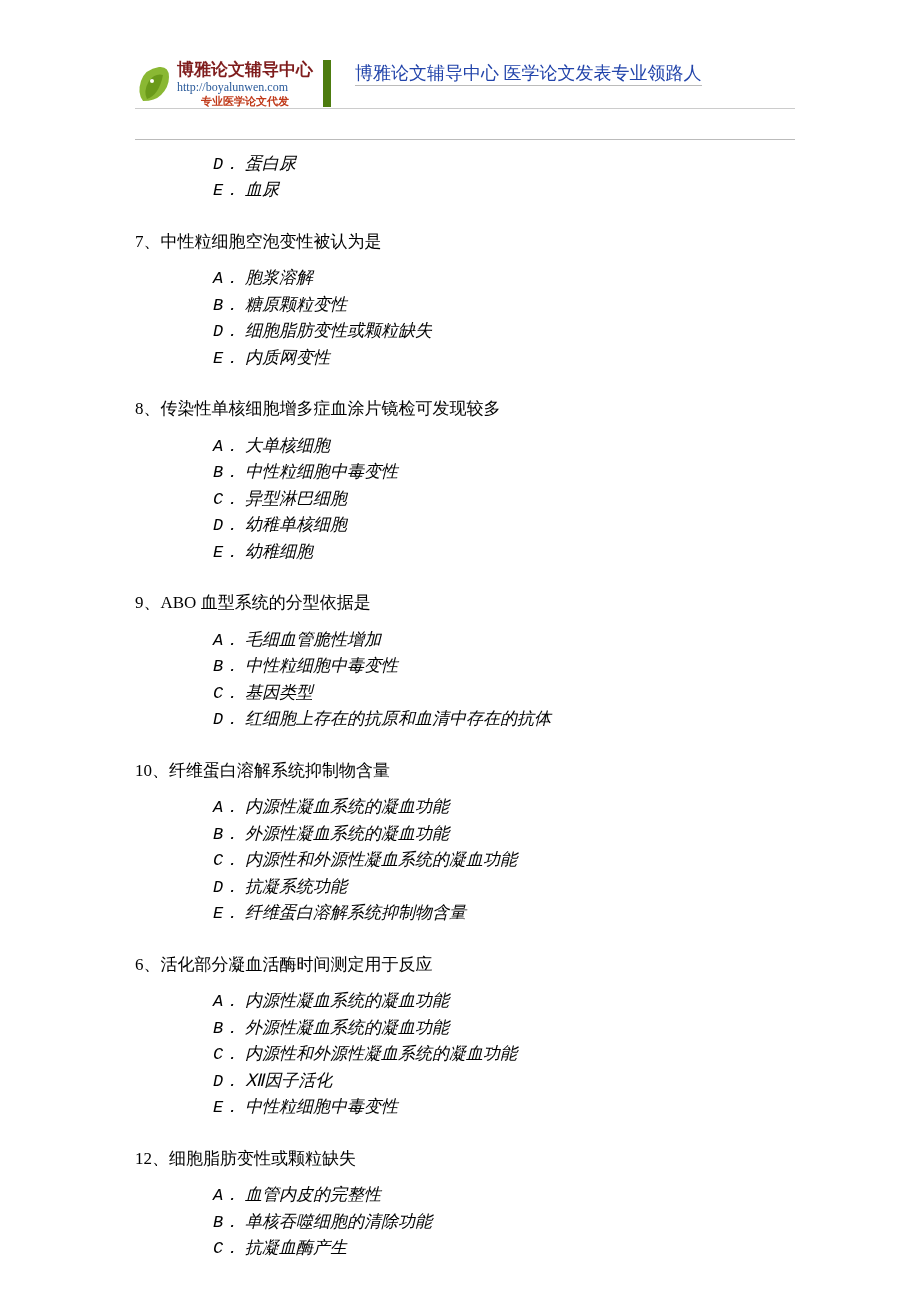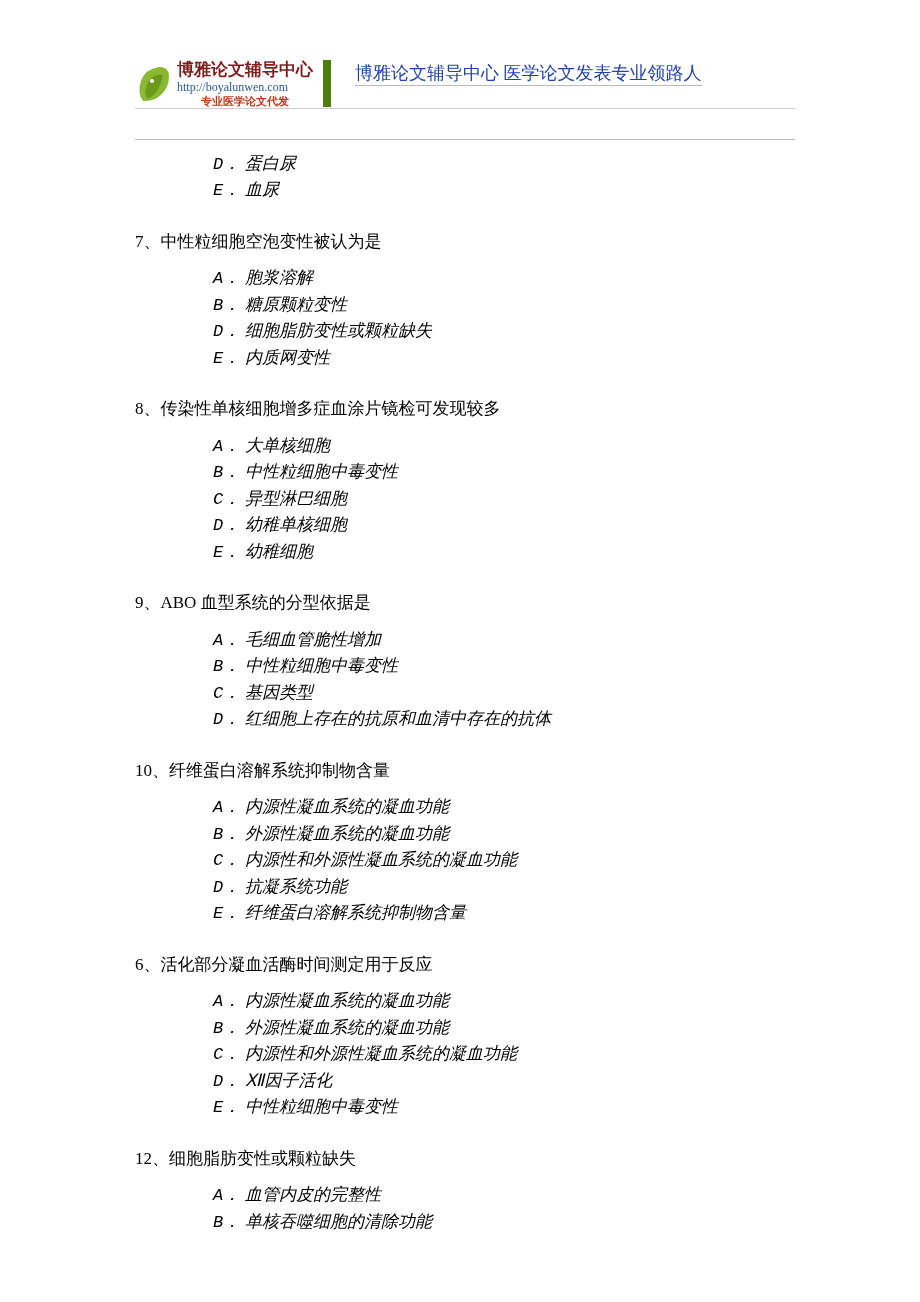--- a/index.html
+++ b/index.html
@@ -154,15 +154,16 @@
     <div class="option-line"><span class="option-label">B．</span><span>外源性凝血系统的凝血功能</span></div>
     <div class="option-line"><span class="option-label">C．</span><span>内源性和外源性凝血系统的凝血功能</span></div>
     <div class="option-line"><span class="option-label">D．</span><span>Ⅻ因子活化</span></div>
     <div class="option-line"><span class="option-label">E．</span><span>中性粒细胞中毒变性</span></div>
   </div>
 
   <div class="question-line"><span class="question-num">12、</span><span>细胞脂肪变性或颗粒缺失</span></div>
   <div class="opts">
     <div class="option-line"><span class="option-label">A．</span><span>血管内皮的完整性</span></div>
     <div class="option-line"><span class="option-label">B．</span><span>单核吞噬细胞的清除功能</span></div>
+    <div class="option-line"><span class="option-label">C．</span><span>抗凝血酶产生</span></div>
   </div>
 
 </div>
 
 </body></html>

